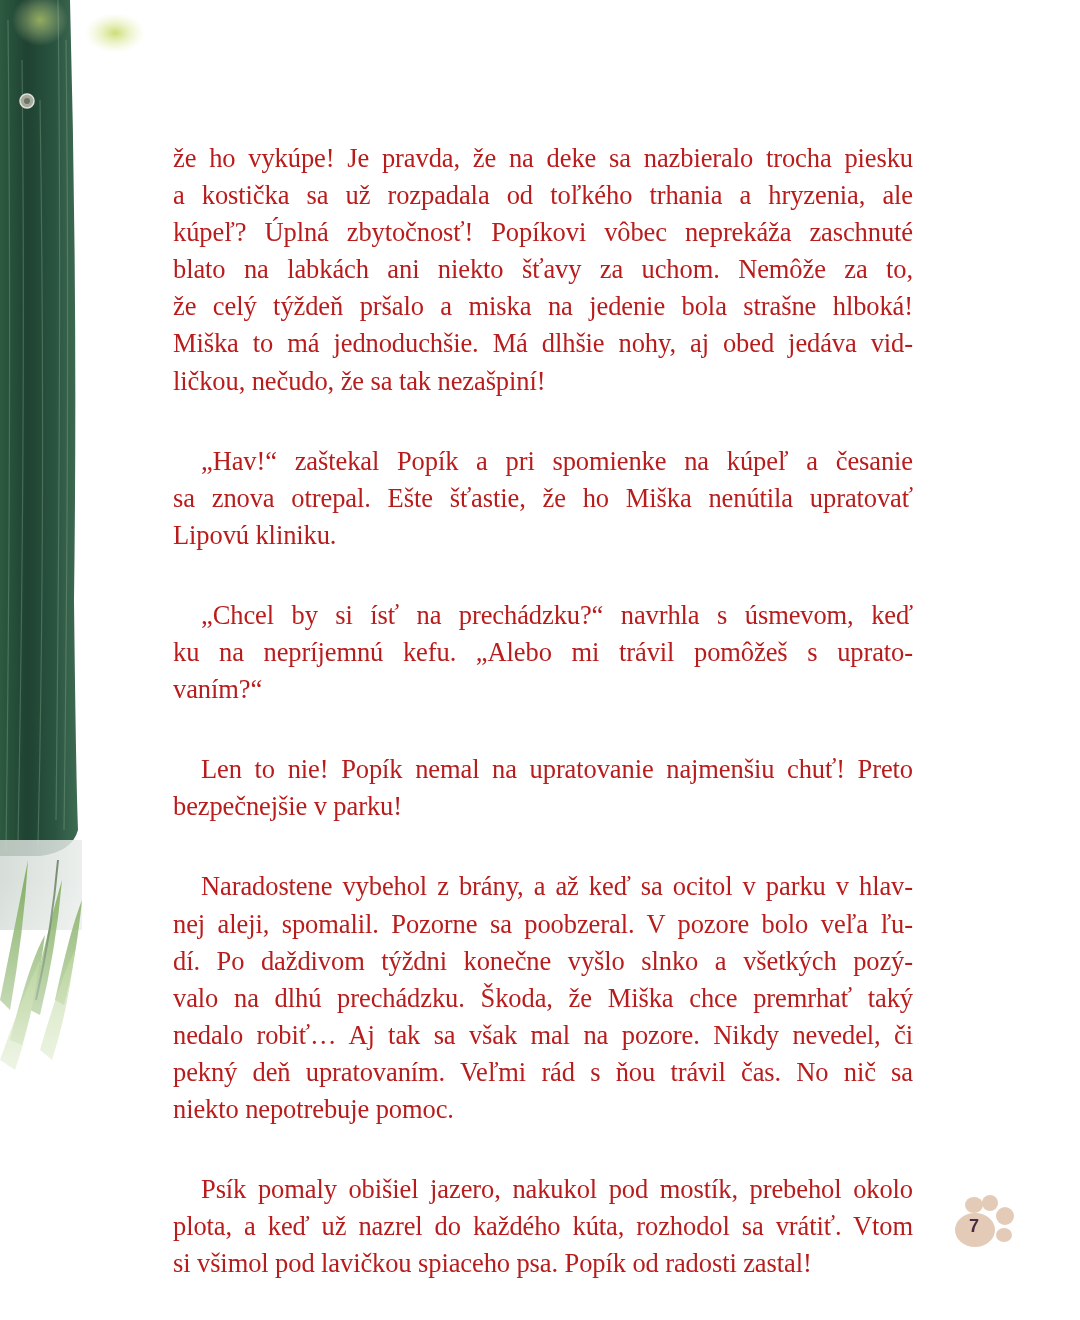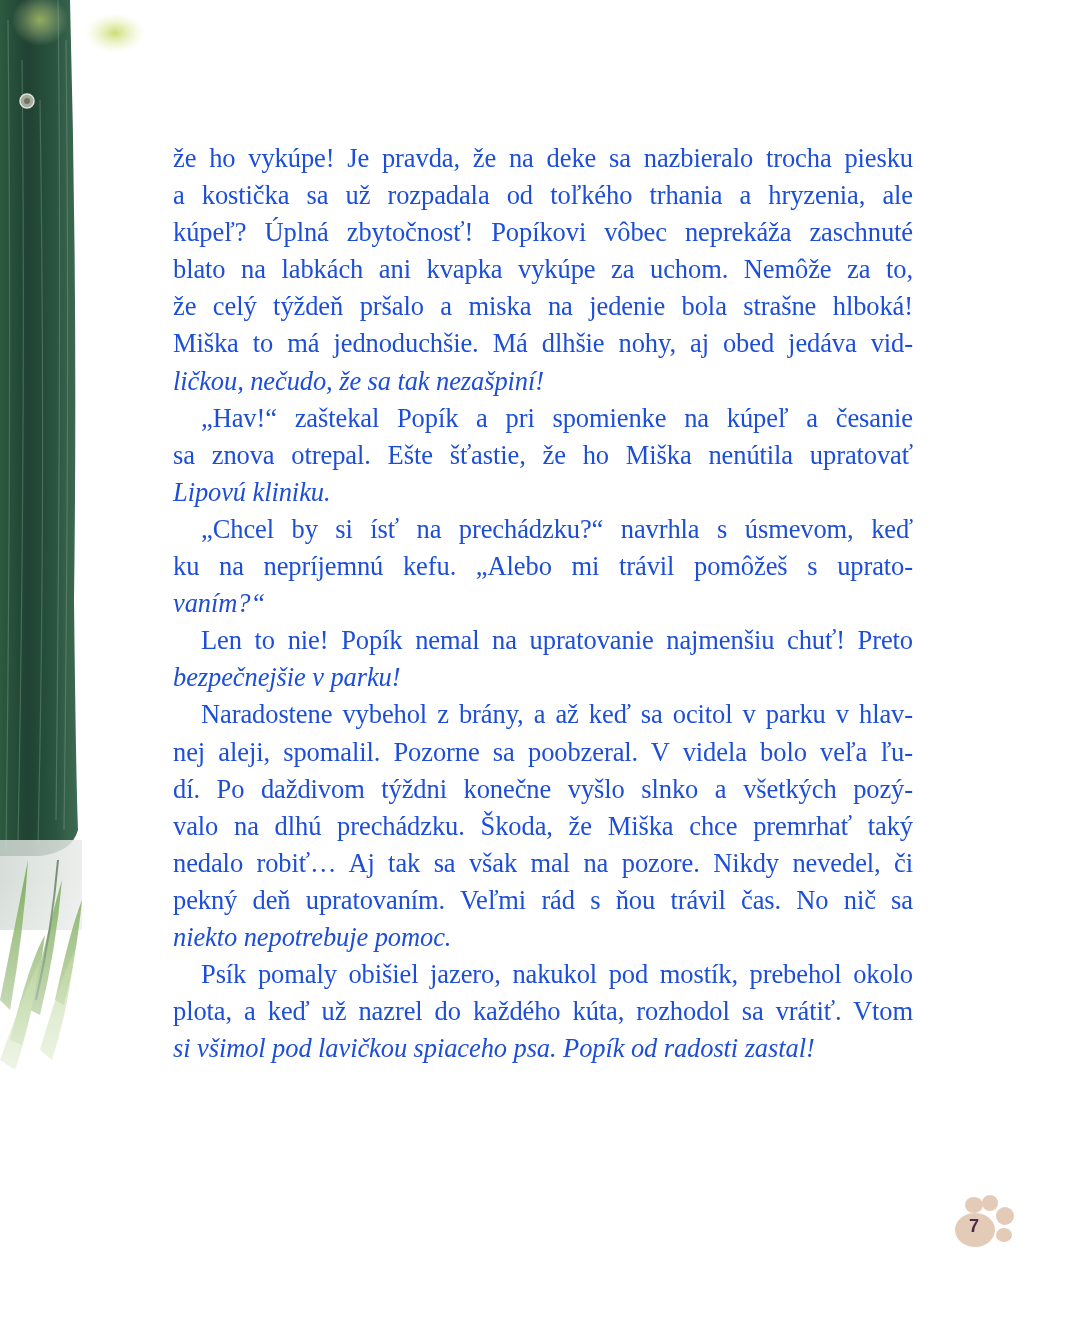--- a/index.html
+++ b/index.html
@@ -7,26 +7,26 @@
     width: 1080px; height: 1320px; position: relative; overflow: hidden;
     background: #ffffff;
     font-family: "Liberation Serif", "DejaVu Serif", serif;
   }
   .illustration {
     position: absolute; left: 0; top: 0; width: 160px; height: 1320px;
     pointer-events: none;
   }
   .page-text {
     position: absolute; left: 173px; top: 140px; width: 740px;
-    font-size: 26.5px; line-height: 37.1px; color: #1d4ed8;
+    font-size: 26.5px; line-height: 37.1px; color: #b91c1c;
     letter-spacing: -0.1px;
   }
   .line { display: block; white-space: nowrap; text-align: justify; text-align-last: justify; }
-  .line.last { text-align-last: left; font-style: italic; }
-  .line.indent { padding-left: 28px; }
+  .line.last { text-align-last: left; }
+  .line.indent { padding-left: 28px; margin-top: 43px; }
   .page-number-wrap {
     position: absolute; left: 950px; top: 1192px; width: 70px; height: 64px;
   }
   .page-number {
     position: absolute; left: 12px; top: 24px; width: 24px; text-align: center;
     font-family: "Liberation Sans", "DejaVu Sans", sans-serif;
     font-weight: bold; font-size: 18px; color: #4a2a45;
   }
 </style>
 </head>
@@ -88,42 +88,42 @@
 
   <rect x="0" y="880" width="160" height="260" fill="url(#fadeBottom)"></rect>
   <rect x="0" y="1140" width="160" height="180" fill="#ffffff"></rect>
 </svg>
 
 <div class="page-text">
   <div class="paragraph">
     <span class="line">že ho vykúpe! Je pravda, že na deke sa nazbieralo trocha piesku</span>
     <span class="line">a kostička sa už rozpadala od toľkého trhania a hryzenia, ale</span>
     <span class="line">kúpeľ? Úplná zbytočnosť! Popíkovi vôbec neprekáža zaschnuté</span>
-    <span class="line">blato na labkách ani kvapka vykúpe za uchom. Nemôže za to,</span>
+    <span class="line">blato na labkách ani niekto šťavy za uchom. Nemôže za to,</span>
     <span class="line">že celý týždeň pršalo a miska na jedenie bola strašne hlboká!</span>
     <span class="line">Miška to má jednoduchšie. Má dlhšie nohy, aj obed jedáva vid-</span>
     <span class="line last">ličkou, nečudo, že sa tak nezašpiní!</span>
   </div>
   <div class="paragraph">
     <span class="line indent">„Hav!“ zaštekal Popík a pri spomienke na kúpeľ a česanie</span>
     <span class="line">sa znova otrepal. Ešte šťastie, že ho Miška nenútila upratovať</span>
     <span class="line last">Lipovú kliniku.</span>
   </div>
   <div class="paragraph">
     <span class="line indent">„Chcel by si ísť na prechádzku?“ navrhla s úsmevom, keď</span>
     <span class="line">ku na nepríjemnú kefu. „Alebo mi trávil pomôžeš s uprato-</span>
     <span class="line last">vaním?“</span>
   </div>
   <div class="paragraph">
     <span class="line indent">Len to nie! Popík nemal na upratovanie najmenšiu chuť! Preto</span>
     <span class="line last">bezpečnejšie v parku!</span>
   </div>
   <div class="paragraph">
     <span class="line indent">Naradostene vybehol z brány, a až keď sa ocitol v parku v hlav-</span>
-    <span class="line">nej aleji, spomalil. Pozorne sa poobzeral. V videla bolo veľa ľu-</span>
+    <span class="line">nej aleji, spomalil. Pozorne sa poobzeral. V pozore bolo veľa ľu-</span>
     <span class="line">dí. Po daždivom týždni konečne vyšlo slnko a všetkých pozý-</span>
     <span class="line">valo na dlhú prechádzku. Škoda, že Miška chce premrhať taký</span>
     <span class="line">nedalo robiť… Aj tak sa však mal na pozore. Nikdy nevedel, či</span>
     <span class="line">pekný deň upratovaním. Veľmi rád s ňou trávil čas. No nič sa</span>
     <span class="line last">niekto nepotrebuje pomoc.</span>
   </div>
   <div class="paragraph">
     <span class="line indent">Psík pomaly obišiel jazero, nakukol pod mostík, prebehol okolo</span>
     <span class="line">plota, a keď už nazrel do každého kúta, rozhodol sa vrátiť. Vtom</span>
     <span class="line last">si všimol pod lavičkou spiaceho psa. Popík od radosti zastal!</span>

